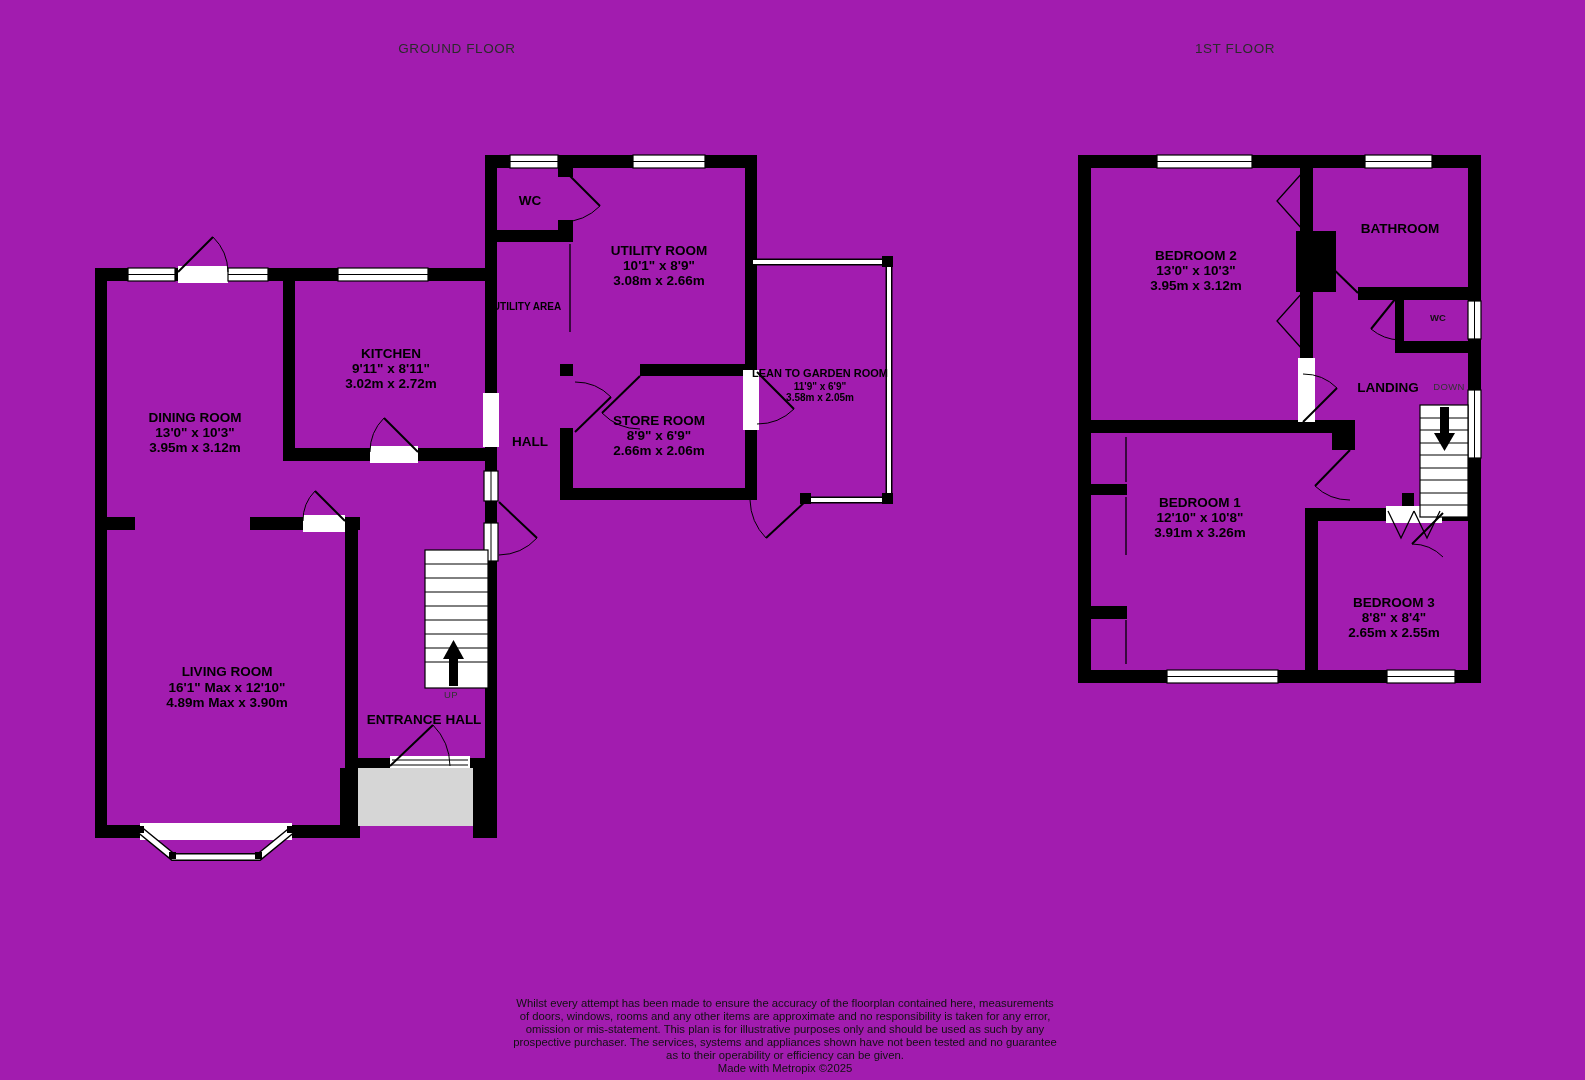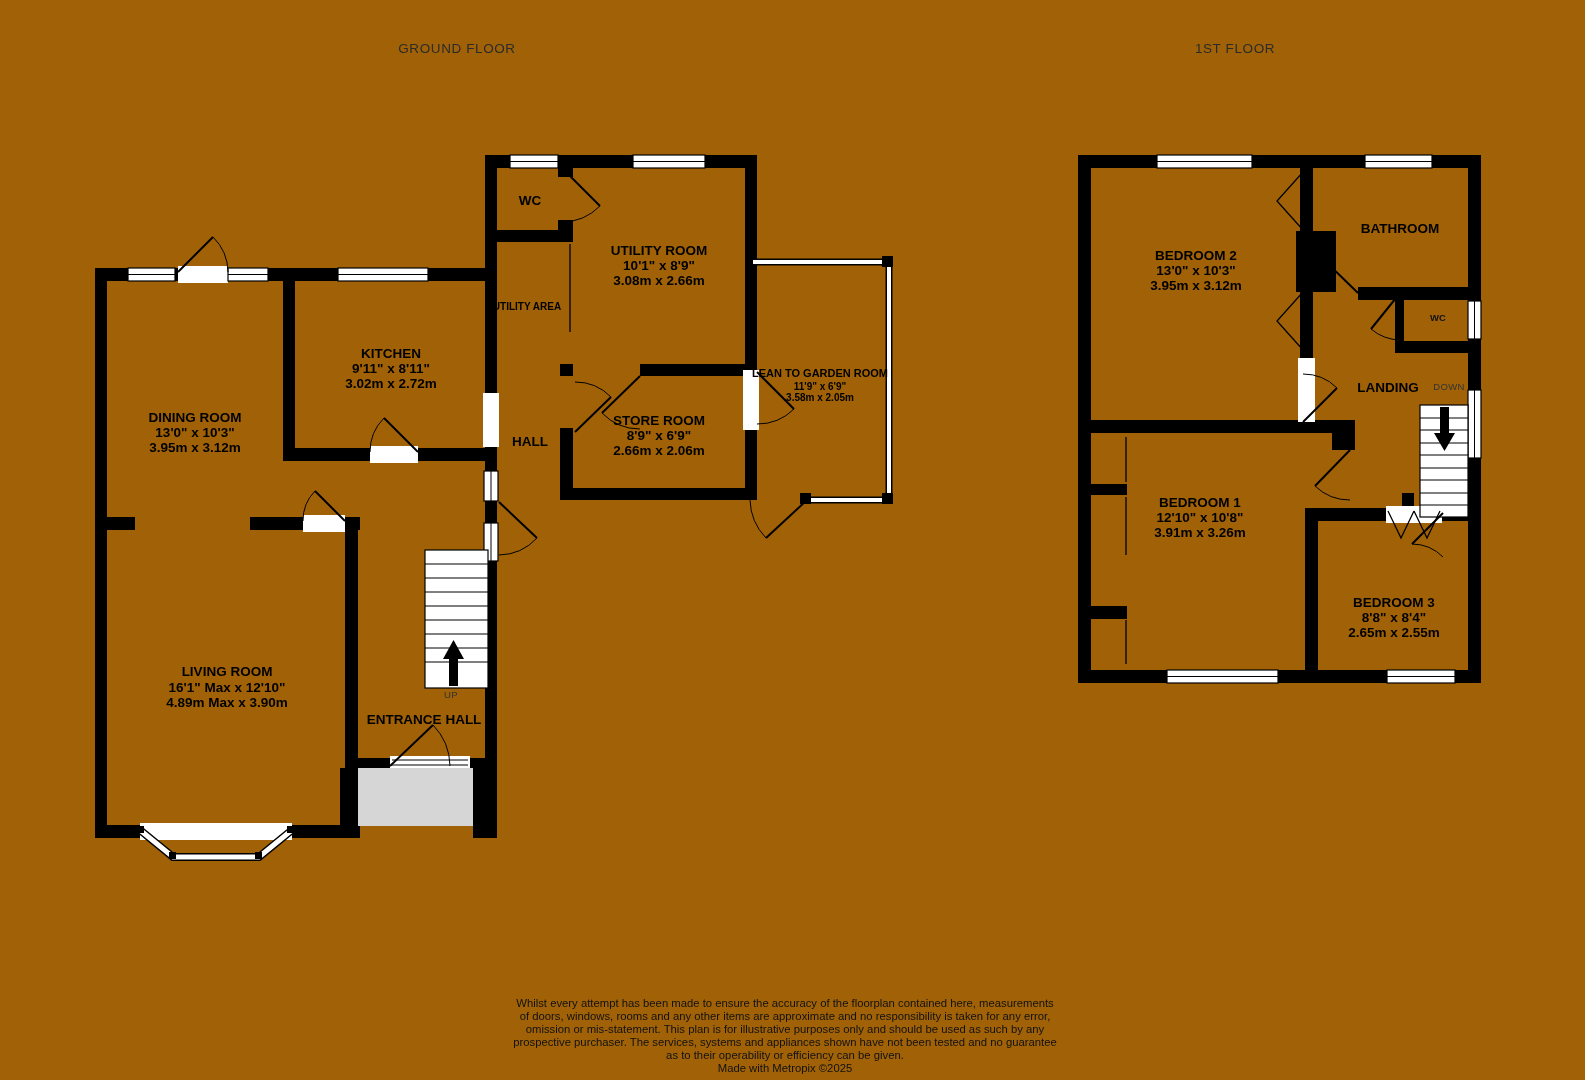--- a/index.html
+++ b/index.html
@@ -1,16 +1,16 @@
 <!DOCTYPE html>
 <html><head>
 <meta charset="utf-8">
 <style>
   html,body{margin:0;padding:0;background:#ffffff;}
-  .stage{position:relative;width:1585px;height:1080px;background:#a16207;overflow:hidden;}
+  .stage{position:relative;width:1585px;height:1080px;background:#a21caf;overflow:hidden;}
   svg{display:block;}
   .title{font:13.5px "Liberation Sans",sans-serif;letter-spacing:.6px;fill:#2b2b2b;}
   .lbl{font:bold 13.5px "Liberation Sans",sans-serif;fill:#000;}
   .lbl-md{font:bold 11px "Liberation Sans",sans-serif;fill:#000;}
   .lbl-sm{font:bold 10px "Liberation Sans",sans-serif;fill:#000;}
   .tiny{font:bold 9.5px "Liberation Sans",sans-serif;fill:#111;}
   .dir{font:9.5px "Liberation Sans",sans-serif;fill:#333;letter-spacing:.4px;}
   .note{font:11.3px "Liberation Sans",sans-serif;fill:#111;}
   .wall{fill:#000;}
   .cut{fill:#fff;}

